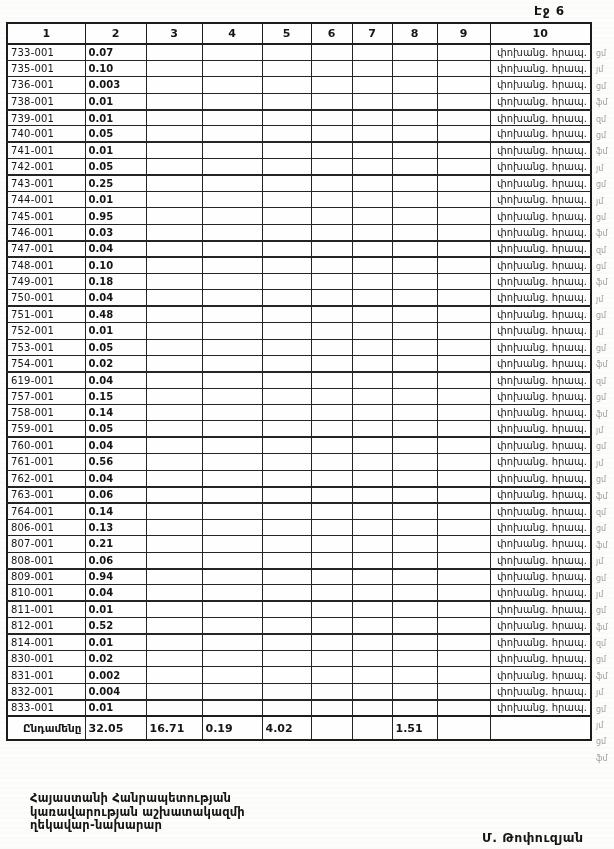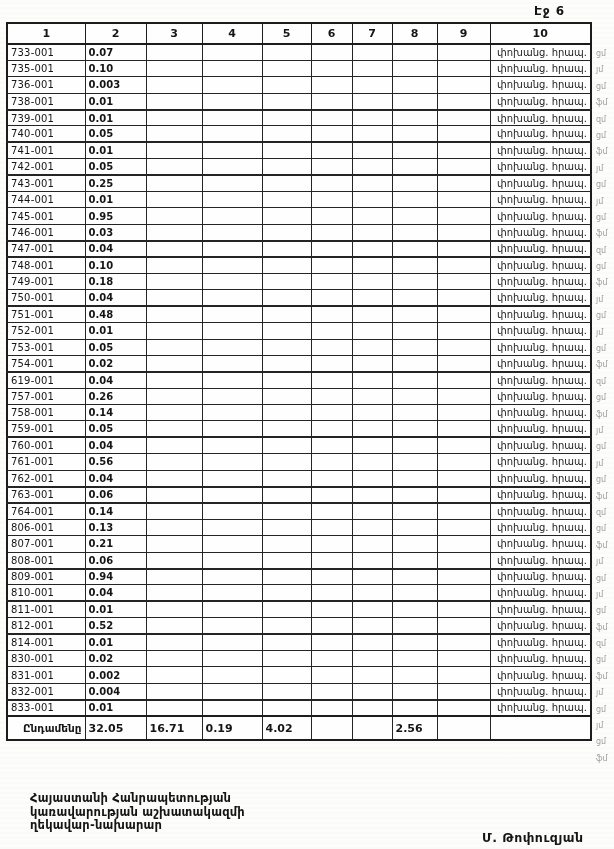--- a/index.html
+++ b/index.html
@@ -376,21 +376,21 @@
         <td class="empty-cell"></td>
         <td class="empty-cell"></td>
         <td class="empty-cell"></td>
         <td class="empty-cell"></td>
         <td class="empty-cell"></td>
         <td class="empty-cell"></td>
         <td class="note-cell">փոխանց. հրապ.</td>
       </tr>
       <tr>
         <td class="code-cell">757-001</td>
-        <td class="value-cell">0.26</td>
+        <td class="value-cell">0.15</td>
         <td class="empty-cell"></td>
         <td class="empty-cell"></td>
         <td class="empty-cell"></td>
         <td class="empty-cell"></td>
         <td class="empty-cell"></td>
         <td class="empty-cell"></td>
         <td class="empty-cell"></td>
         <td class="note-cell">փոխանց. հրապ.</td>
       </tr>
       <tr>
@@ -622,21 +622,21 @@
         <td class="note-cell">փոխանց. հրապ.</td>
       </tr>
       <tr class="total-row">
         <td class="total-label">Ընդամենը</td>
         <td class="value-cell">32.05</td>
         <td class="value-cell">16.71</td>
         <td class="value-cell">0.19</td>
         <td class="value-cell">4.02</td>
         <td class="value-cell"></td>
         <td class="value-cell"></td>
-        <td class="value-cell">2.56</td>
+        <td class="value-cell">1.51</td>
         <td class="value-cell"></td>
         <td class="value-cell"></td>
       </tr>
     </tbody>
 </table>
 
 <div class="margin-marks" id="margin-marks">
     <div class="mark">ցմ</div>
     <div class="mark">յմ</div>
     <div class="mark">ցմ</div>

